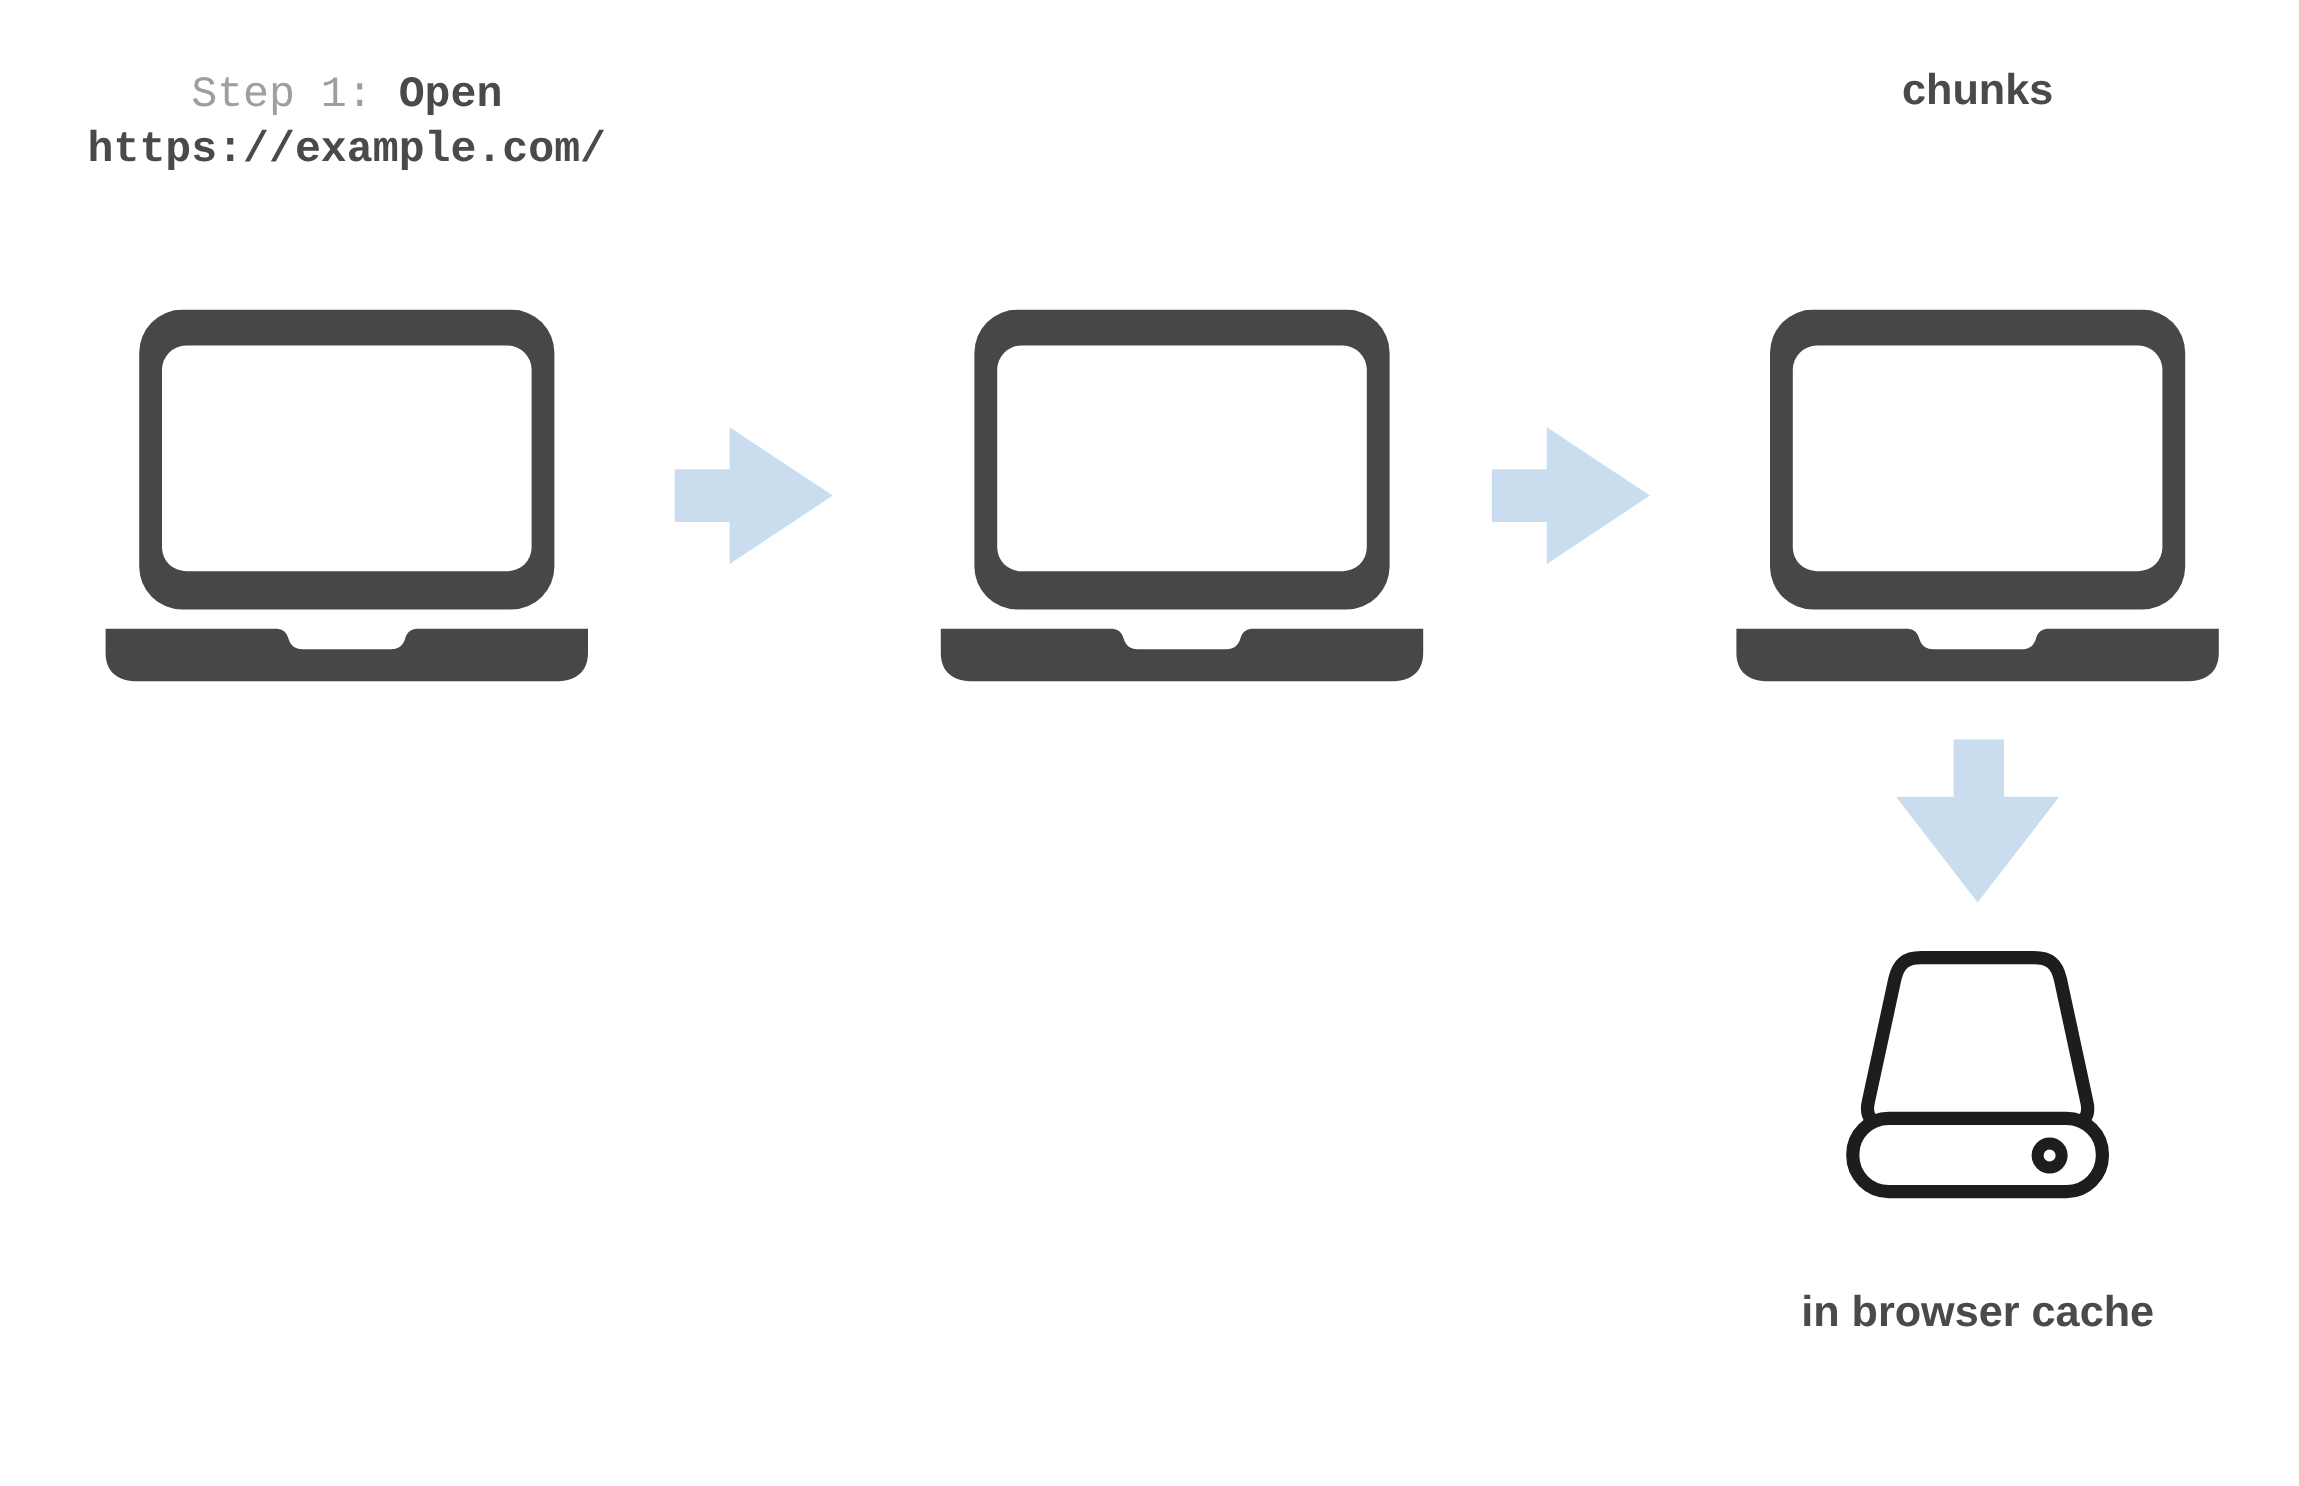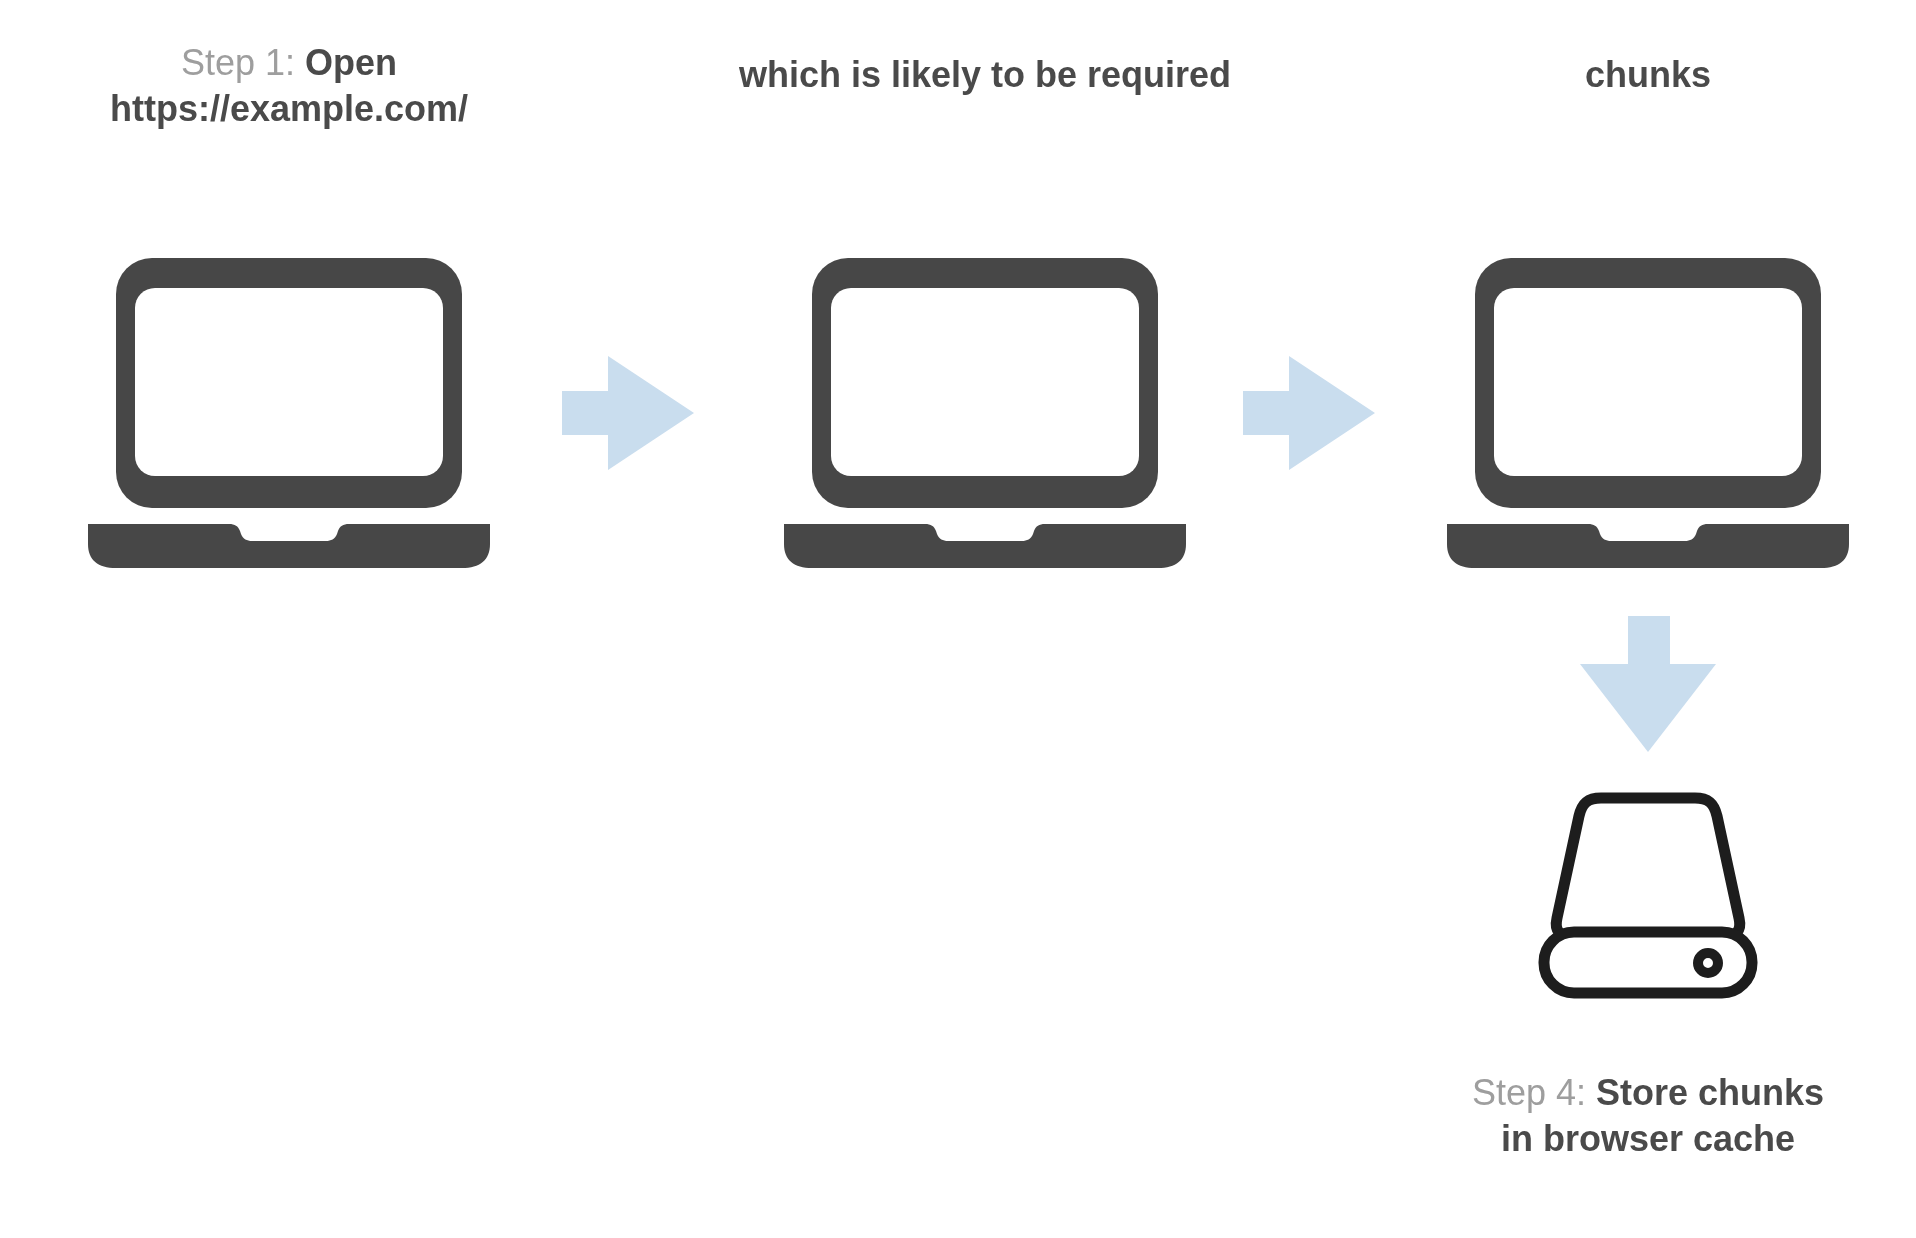--- a/index.html
+++ b/index.html
@@ -29,27 +29,26 @@
   .step-title b {
     font-weight: 700;
     color: #4a4a4a;
   }
   .step-title .l2 { display: block; }
   svg { display: block; }
 </style>
 </head>
 <body>
 
-<div class="step-title" style="left:9px; top:40px; width:560px;">
+<div class="step-title" style="left:9px; top:56px; width:560px;font-family:Liberation Mono, monospace;">
   <span class="l1"><span class="prefix">Step 1:</span> <b>Open</b></span>
   <b class="l2">https://example.com/</b>
 </div>
 
 <div class="step-title" style="left:665px; top:52px; width:640px;">
-  <b class="l2">which is likely to be required</b>
 </div>
 
 <div class="step-title" style="left:1368px; top:52px; width:560px;">
   <b class="l2">chunks</b>
 </div>
 
 <div class="abs" style="left:86px; top:258px;">
   <svg width="406" height="310" viewBox="0 0 406 310">
     <rect x="30" y="0" width="346" height="250" rx="36" fill="#474747"></rect>
     <rect x="49" y="30" width="308" height="188" rx="20" fill="#ffffff"></rect>
@@ -95,15 +94,14 @@
   <svg width="222" height="208" viewBox="0 0 222 208">
     <g fill="#ffffff" stroke-linejoin="round" stroke="#1d1d1d">
       <path d="M 64 6 H 158 C 171 6 177 11 180 24 L 202 126 C 205 139 199 145 186 145 H 36 C 23 145 17 139 20 126 L 42 24 C 45 11 51 6 64 6 Z" stroke-width="11"></path>
       <rect x="7" y="140" width="208" height="61" rx="30" stroke-width="11"></rect>
       <circle cx="171" cy="171" r="10" fill="none" stroke-width="10"></circle>
     </g>
   </svg>
 </div>
 
 <div class="step-title" style="left:1368px; top:1070px; width:560px;">
-  <span class="l1"><span class="prefix">Step 4:</span> <b>Store chunks</b></span>
   <b class="l2">in browser cache</b>
 </div>
 
 </body></html>

